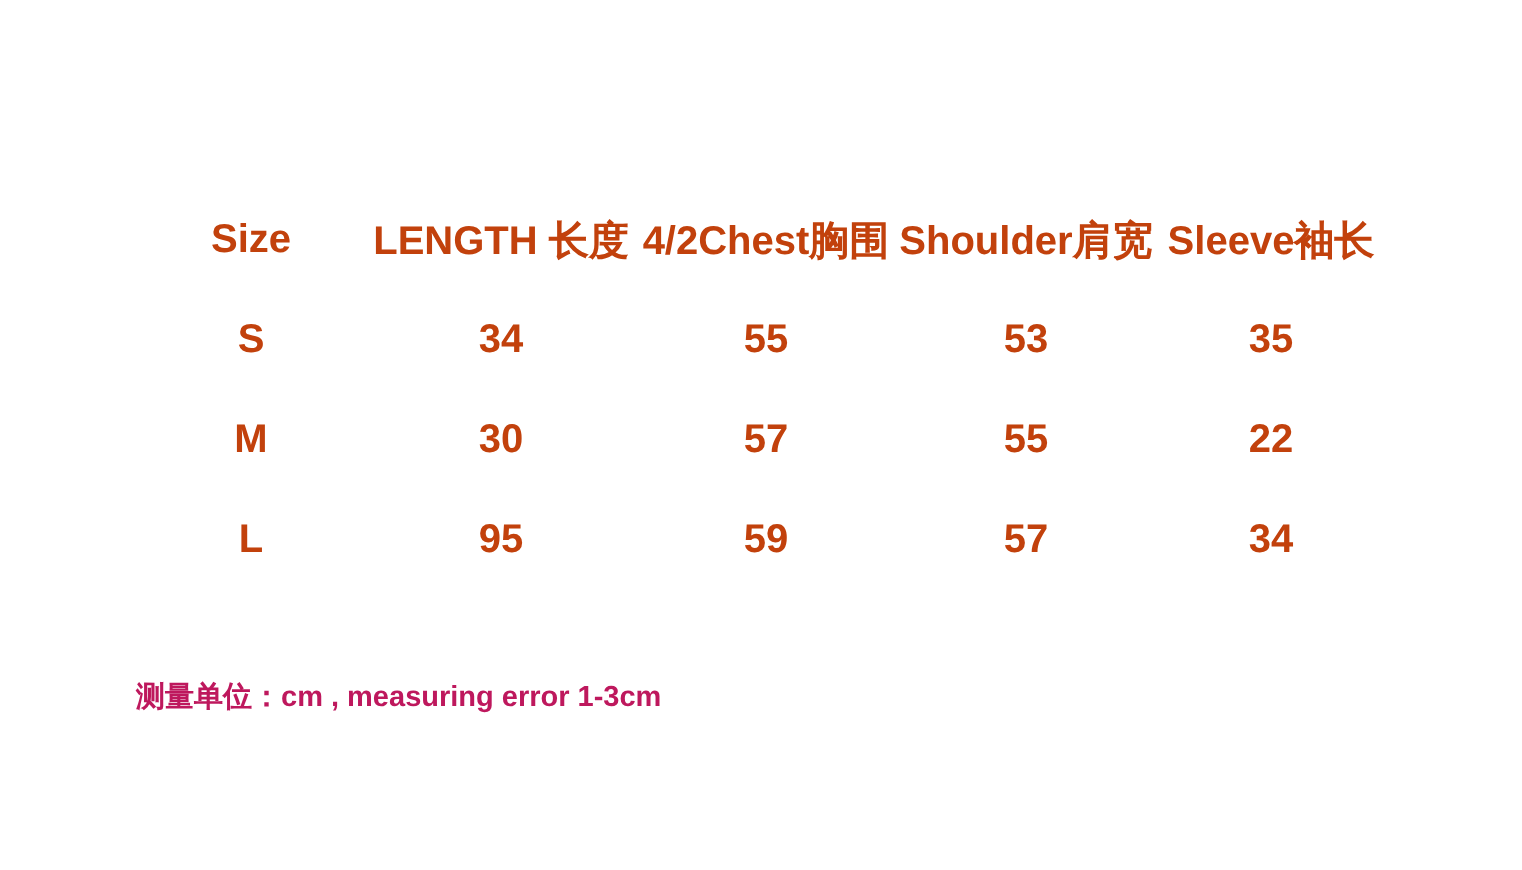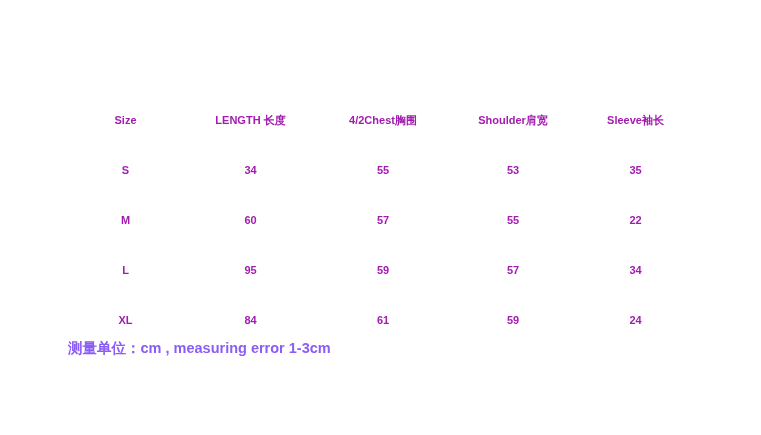--- a/index.html
+++ b/index.html
@@ -26,22 +26,22 @@
   }
   table.size-table {
     border-collapse: collapse;
     width: 100%;
     table-layout: fixed;
   }
   table.size-table th,
   table.size-table td {
     text-align: center;
     font-weight: bold;
-    color: #a21caf;
-    font-size: 11px;
+    color: #c2410c;
+    font-size: 20px;
     padding: 0;
     border: none;
   }
   thead tr {
     height: 50px;
   }
   thead th {
     vertical-align: middle;
   }
   tbody tr {
@@ -54,21 +54,21 @@
   col.c1 { width: 135px; }
   col.c2 { width: 130px; }
   col.c3 { width: 130px; }
   col.c4 { width: 115px; }
   .note {
     position: absolute;
     left: 68px;
     top: 339px;
     font-size: 14.5px;
     font-weight: bold;
-    color: #8b5cf6;
+    color: #be185d;
     white-space: nowrap;
   }
 </style>
 </head>
 <body>
 
 <div class="page">
   <div class="size-chart">
     <table class="size-table">
       <colgroup>
@@ -90,36 +90,29 @@
       <tbody>
         <tr>
           <td>S</td>
           <td>34</td>
           <td>55</td>
           <td>53</td>
           <td>35</td>
         </tr>
         <tr>
           <td>M</td>
-          <td>60</td>
+          <td>30</td>
           <td>57</td>
           <td>55</td>
           <td>22</td>
         </tr>
         <tr>
           <td>L</td>
           <td>95</td>
           <td>59</td>
           <td>57</td>
           <td>34</td>
         </tr>
-        <tr>
-          <td>XL</td>
-          <td>84</td>
-          <td>61</td>
-          <td>59</td>
-          <td>24</td>
-        </tr>
       </tbody>
     </table>
   </div>
   <div class="note">测量单位：cm , measuring error 1-3cm</div>
 </div>
 
 </body></html>

